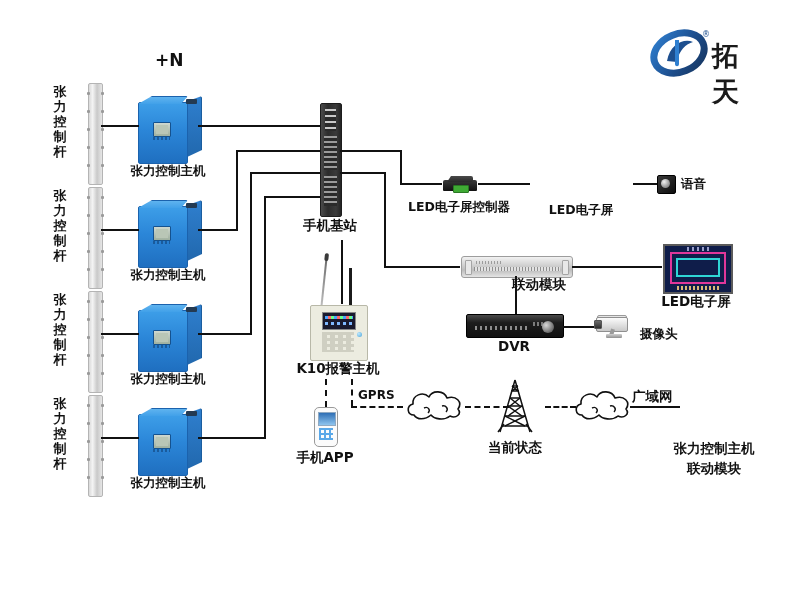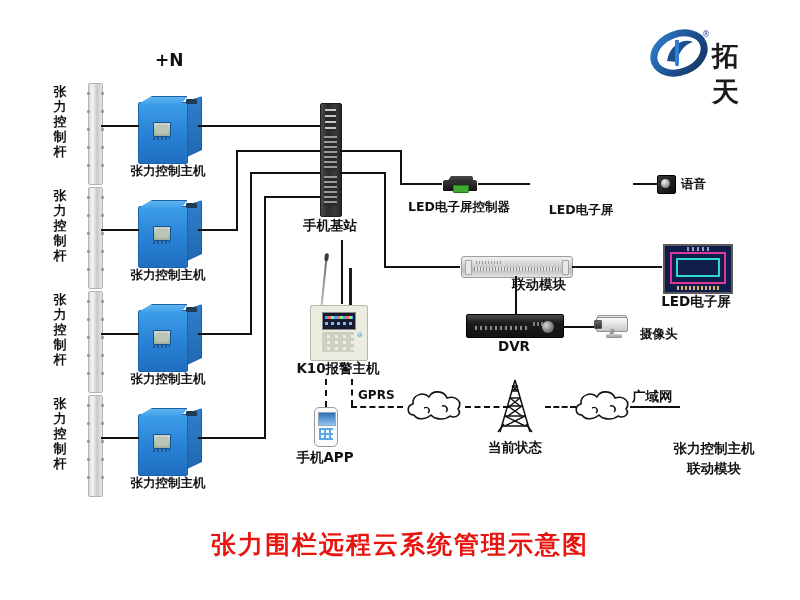--- a/index.html
+++ b/index.html
@@ -433,15 +433,14 @@
       <path d="M20 20 C24 18,27 22,24 25" fill="none" stroke="#111" stroke-width="1.4"></path>
     </svg>
   </div>
 
   <div class="wire wh" style="left:630px;top:406px;width:50px;"></div>
   <div class="lbl" style="left:632px;top:389px;font-size:13.5px;">广域网</div>
 
   <div class="lbl c" style="left:714px;top:441px;font-size:13.5px;">张力控制主机</div>
   <div class="lbl c" style="left:714px;top:461px;font-size:13.5px;">联动模块</div>
 
-  <div id="title">张力围栏远程云系统管理示意图</div>
 
 </div>
 
 </body></html>

